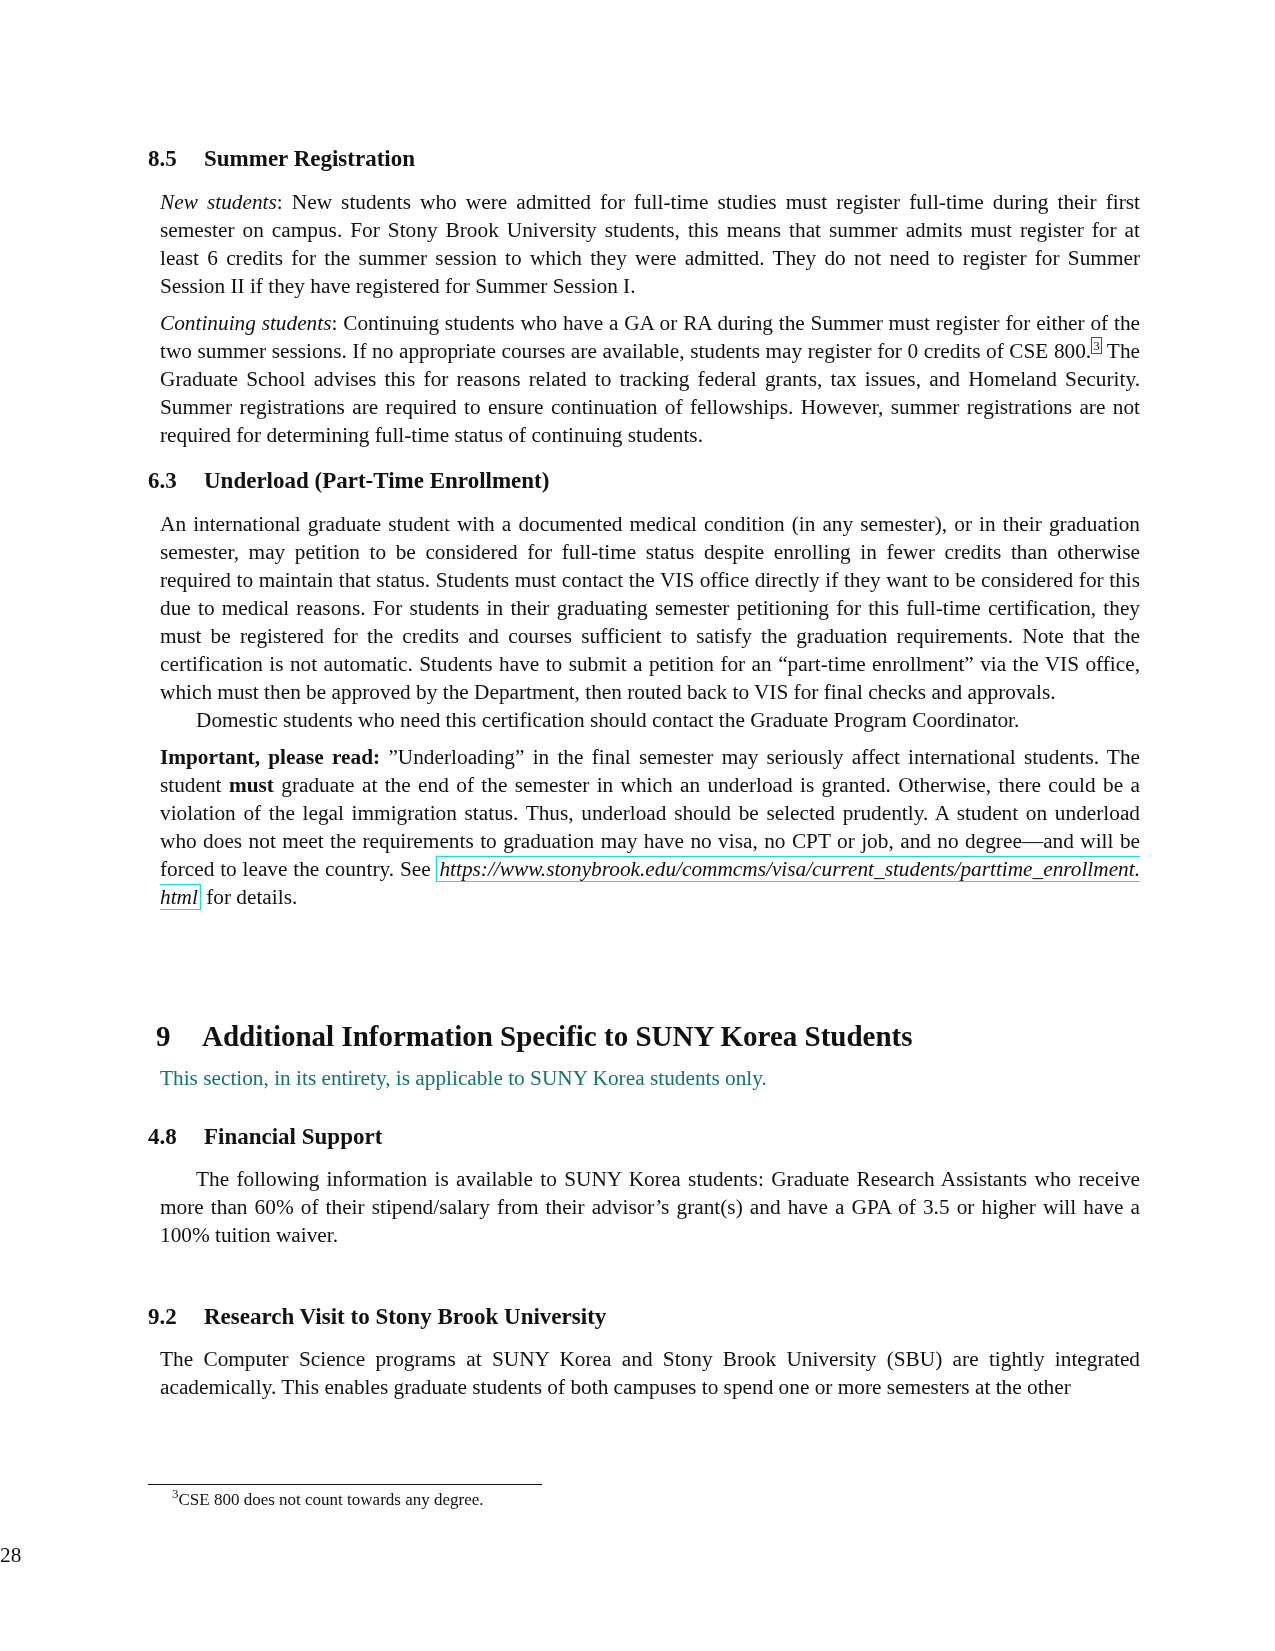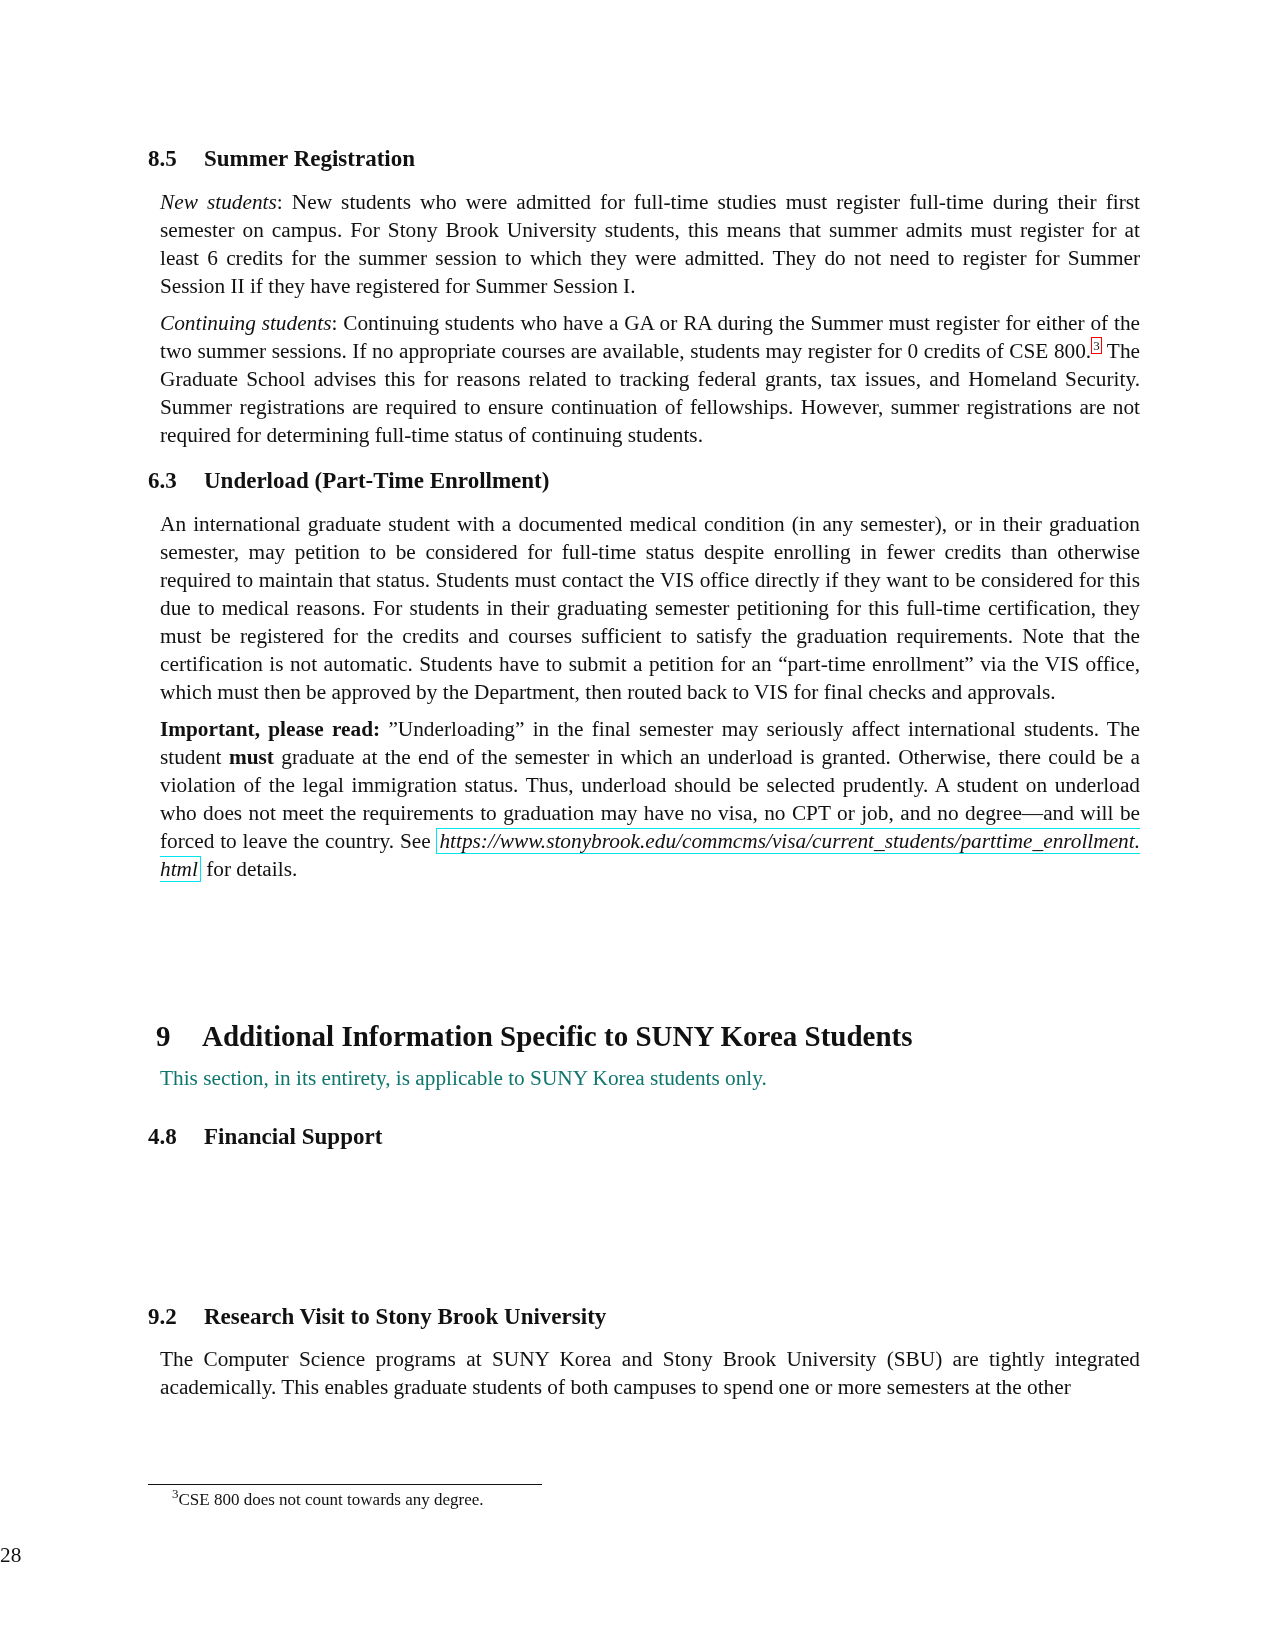--- a/index.html
+++ b/index.html
@@ -29,32 +29,34 @@
 <div class="block" style="top:188px">
   <p class="p"><em>New students</em><span>: New students who were admitted for full-time studies must register full-time during their first semester on campus. For Stony Brook University students, this means that summer admits must register for at least 6 credits for the summer session to which they were admitted. They do not need to register for Summer Session II if they have registered for Summer Session I.</span></p>
   <p class="p" style="margin-top:9px"><em>Continuing students</em><span>: Continuing students who have a GA or RA during the Summer must register for either of the two summer sessions. If no appropriate courses are available, students may register for 0 credits of CSE 800.</span><sup class="redbox">3</sup><span> The Graduate School advises this for reasons related to tracking federal grants, tax issues, and Homeland Security. Summer registrations are required to ensure continuation of fellowships. However, summer registrations are not required for determining full-time status of continuing students.</span></p>
 </div>
 
 <h2 class="h2" style="top:468px">
   <span class="num">6.3</span><span>Underload (Part-Time Enrollment)</span>
 </h2>
 <div class="block" style="top:510px">
   <p class="p">An international graduate student with a documented medical condition (in any semester), or in their graduation semester, may petition to be considered for full-time status despite enrolling in fewer credits than otherwise required to maintain that status. Students must contact the VIS office directly if they want to be considered for this due to medical reasons. For students in their graduating semester petitioning for this full-time certification, they must be registered for the credits and courses sufficient to satisfy the graduation requirements. Note that the certification is not automatic. Students have to submit a petition for an “part-time enrollment” via the VIS office, which must then be approved by the Department, then routed back to VIS for final checks and approvals.</p>
+  <p class="p indent">Domestic students who need this certification should contact the Graduate Program Coordinator.</p>
   <p class="p" style="margin-top:9px"><b>Important, please read:</b><span> ”Underloading” in the final semester may seriously affect international students. The student </span><b>must</b><span> graduate at the end of the semester in which an underload is granted. Otherwise, there could be a violation of the legal immigration status. Thus, underload should be selected prudently. A student on underload who does not meet the requirements to graduation may have no visa, no CPT or job, and no degree—and will be forced to leave the country. See </span><span class="cyanbox" style="word-break:break-all">https://www.stonybrook.edu/commcms/visa/current_students/parttime_enrollment.html</span><span> for details.</span></p>
 </div>
 
 <h1 class="h1" style="top:1012px">
   <span class="num">9</span><span>Additional Information Specific to SUNY Korea Students</span>
 </h1>
 <div class="block blue" style="top:1066px">This section, in its entirety, is applicable to SUNY Korea students only.</div>
 
 <h2 class="h2" style="top:1124px">
   <span class="num">4.8</span><span>Financial Support</span>
 </h2>
 <div class="block" style="top:1165px">
+  <p class="p indent">The following information is available to SUNY Korea students: Graduate Research Assistants who receive more than 60% of their stipend/salary from their advisor’s grant(s) and have a GPA of 3.5 or higher will have a 100% tuition waiver.</p>
 </div>
 
 <h2 class="h2" style="top:1304px">
   <span class="num">9.2</span><span>Research Visit to Stony Brook University</span>
 </h2>
 <div class="block" style="top:1345px">
   <p class="p">The Computer Science programs at SUNY Korea and Stony Brook University (SBU) are tightly integrated academically. This enables graduate students of both campuses to spend one or more semesters at the other</p>
 </div>
 
 <div class="fnrule"></div>

